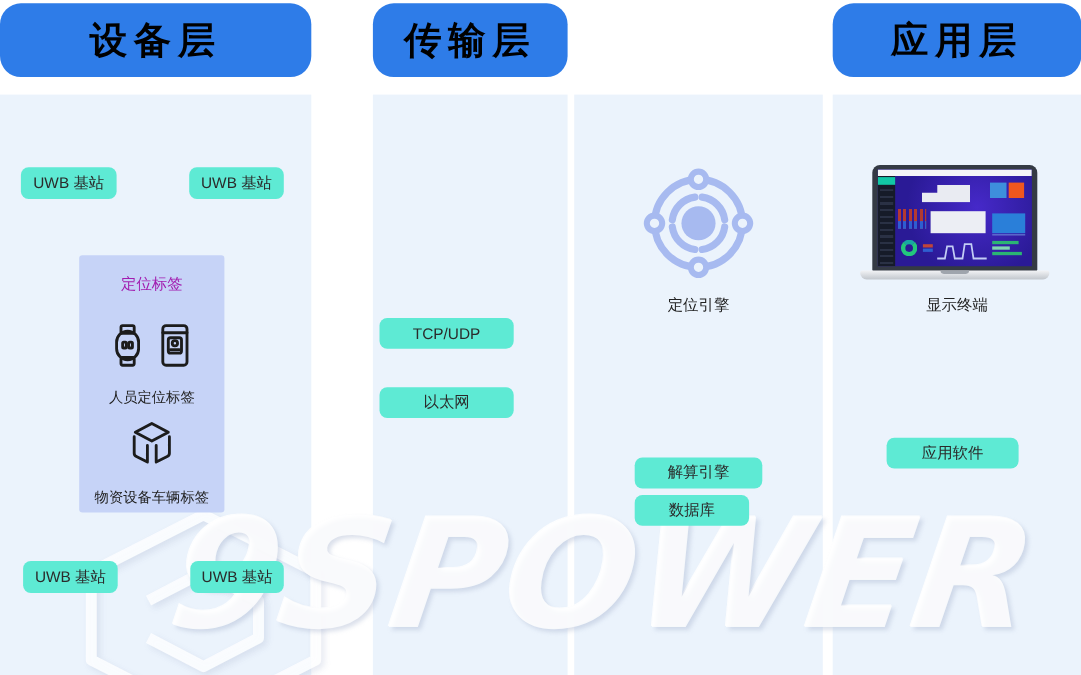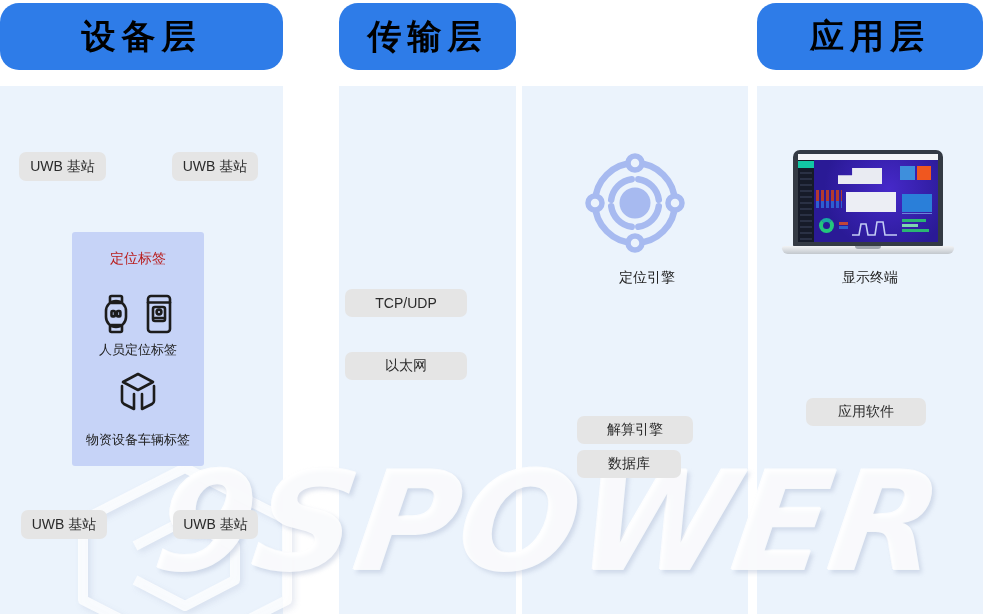--- a/index.html
+++ b/index.html
@@ -18,45 +18,45 @@
   .col-body{
     position:absolute; top:86px; height:528px; background:#ebf3fc; z-index:1;
   }
   .c1{ left:0;   width:283px; }
   .c2{ left:291px; width:177px;margin-left:48px; }
   .c3{ left:522px; width:226px; }
   .c4{ left:757px; width:226px; }
 
   
   .chip{
-    position:absolute; background:#e5e5e5; border-radius:7px;
+    position:absolute; background:#5eead4; border-radius:7px;
     display:flex; align-items:center; justify-content:center;
     color:#2b2b2b; font-size:14px; z-index:10; white-space:nowrap;
   }
 
   
   .tag-box{
     position:absolute; left:72px; top:232px; width:132px; height:234px;
     background:#c6d3f7; border-radius:3px; z-index:10;
     display:flex; flex-direction:column; align-items:center;
   }
-  .tag-box .ttl{ margin-top:18px; font-size:14px; color:#b91c1c; }
+  .tag-box .ttl{ margin-top:18px; font-size:14px; color:#a21caf; }
   .tag-icons{ margin-top:26px; display:flex; gap:12px; align-items:center; }
   .tag-box .lbl{ font-size:13px; color:#222; }
-  .lbl-person{ margin-top:7px; }
+  .lbl-person{ margin-top:18px; }
   .cube-wrap{ margin-top:12px; }
   .lbl-asset{ margin-top:10px; }
 
   
   .engine-icon{ position:absolute; left:583px; top:151px; z-index:10; }
   .center-label{
     position:absolute; z-index:10; font-size:14px; color:#222;
     display:flex; align-items:center; justify-content:center;
   }
-  .engine-label{ left:522px; top:268px; width:226px; height:20px;margin-left:12px; }
+  .engine-label{ left:522px; top:268px; width:226px; height:20px; }
   .terminal-label{ left:757px; top:268px; width:226px; height:20px; }
 
   
   .laptop{ position:absolute; left:782px; top:150px; width:172px; height:104px; z-index:10; }
   .lap-lid{
     position:absolute; left:11px; top:0; width:150px; height:97px;
     background:#343a44; border-radius:7px 7px 2px 2px; padding:4px 5px 5px 5px;
   }
   .lap-screen{ position:relative; width:100%; height:100%; background:#2a1a96; overflow:hidden; }
   .scr-topbar{ position:absolute; left:0; top:0; right:0; height:6px; background:#f4f5f7; }

